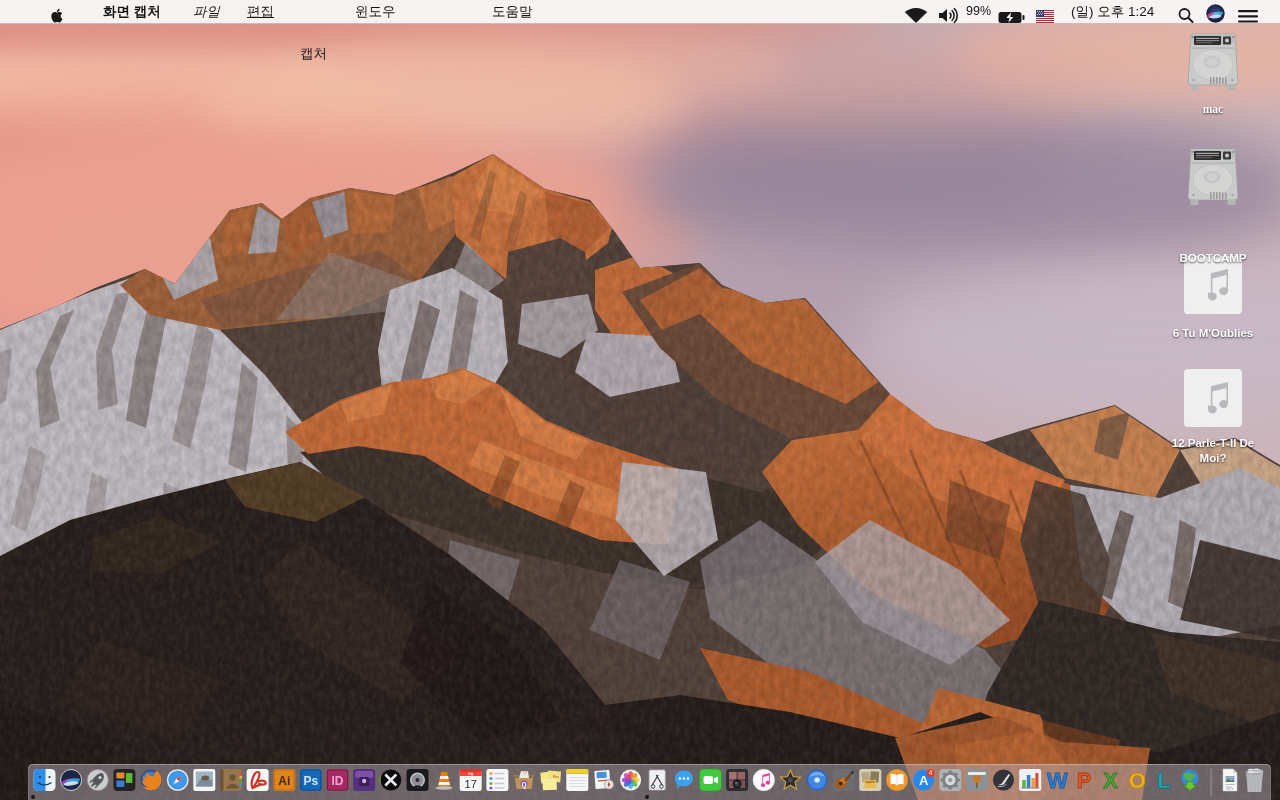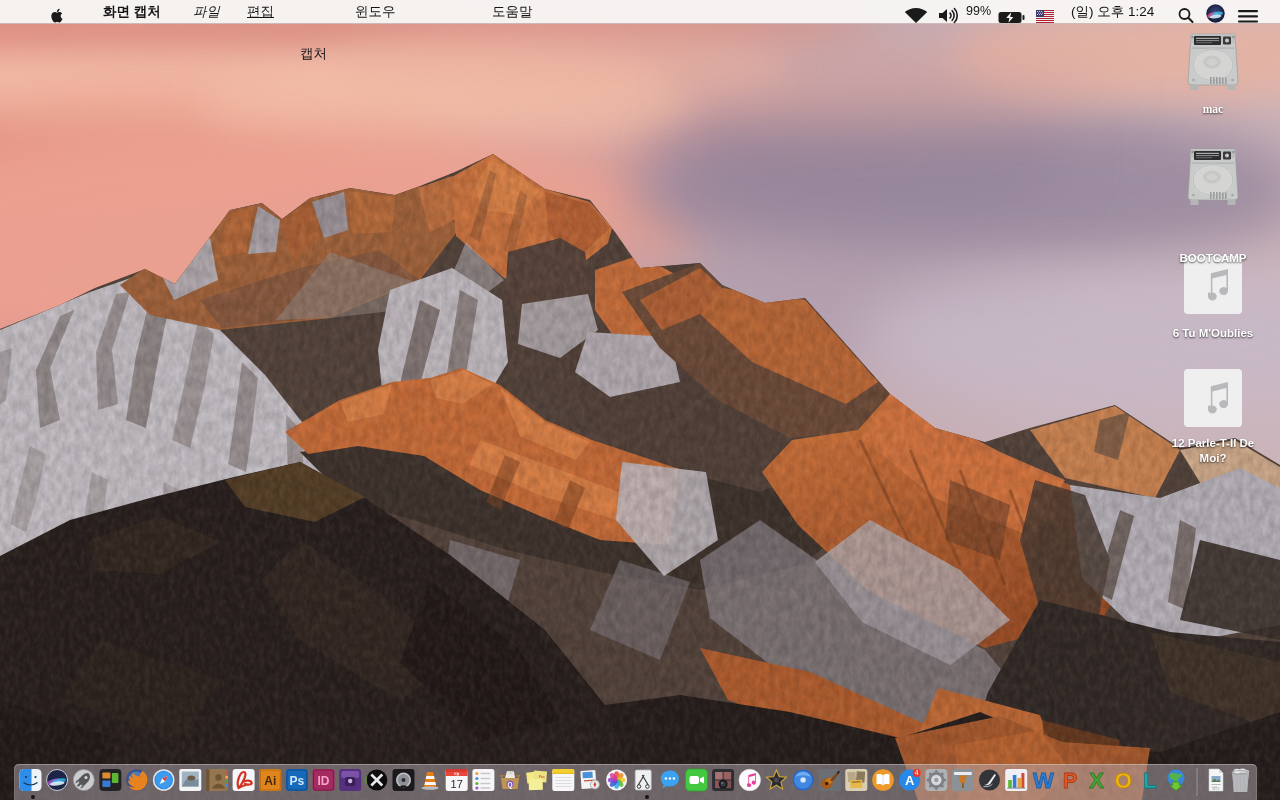--- a/index.html
+++ b/index.html
@@ -6,21 +6,21 @@
     font-family:"Liberation Sans",sans-serif;}
   #stage{position:relative;width:1280px;height:800px;overflow:hidden;}
   #wall{position:absolute;left:0;top:0;}
   #menubar{position:absolute;left:0;top:0;width:1280px;height:23px;
     background:rgba(247,245,244,0.97);border-bottom:1px solid rgba(150,100,100,0.4);
     font-size:13.5px;color:#151515;}
   .ml{position:absolute;top:0;height:23px;line-height:23px;white-space:nowrap;}
   .bold{font-weight:bold;}
   .dlabel{position:absolute;color:#fff;font-size:11.5px;font-weight:bold;
     text-shadow:0 1px 2px rgba(0,0,0,0.7);text-align:center;width:130px;line-height:14.5px;}
-  #dock{position:absolute;left:14px;top:764px;width:1243px;height:36px;
+  #dock{position:absolute;left:28px;top:764px;width:1243px;height:36px;
     background:rgba(180,170,177,0.5);border-radius:5px 5px 0 0;
     box-shadow:inset 0 1px 0 rgba(255,255,255,0.3), inset 1px 0 0 rgba(255,255,255,0.1), inset -1px 0 0 rgba(255,255,255,0.1);}
   .dot{position:absolute;width:4px;height:4px;border-radius:2px;background:#151515;top:795px;}
 </style>
 </head>
 <body>
 <div id="stage">
 <svg id="wall" width="1280" height="800" viewBox="0 0 1280 800">
   <defs>
     <linearGradient id="sky" x1="0" y1="0" x2="1" y2="0.25">

